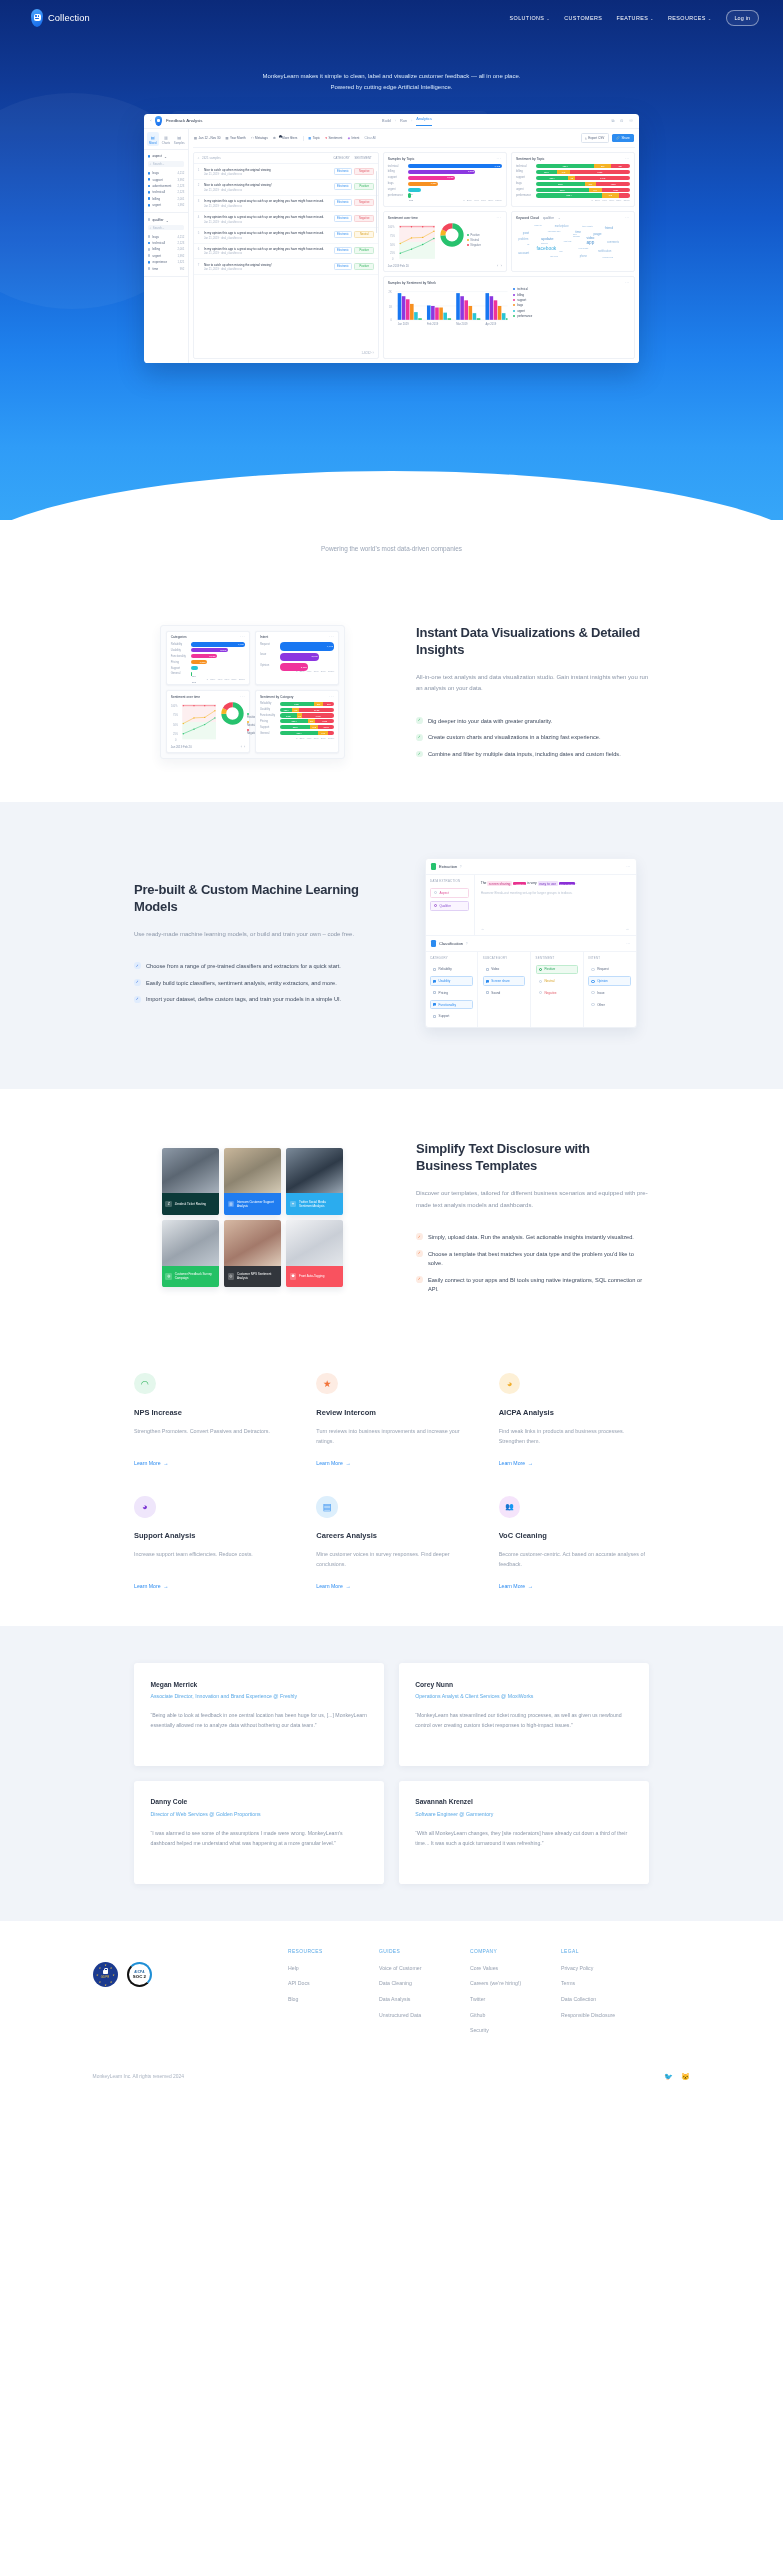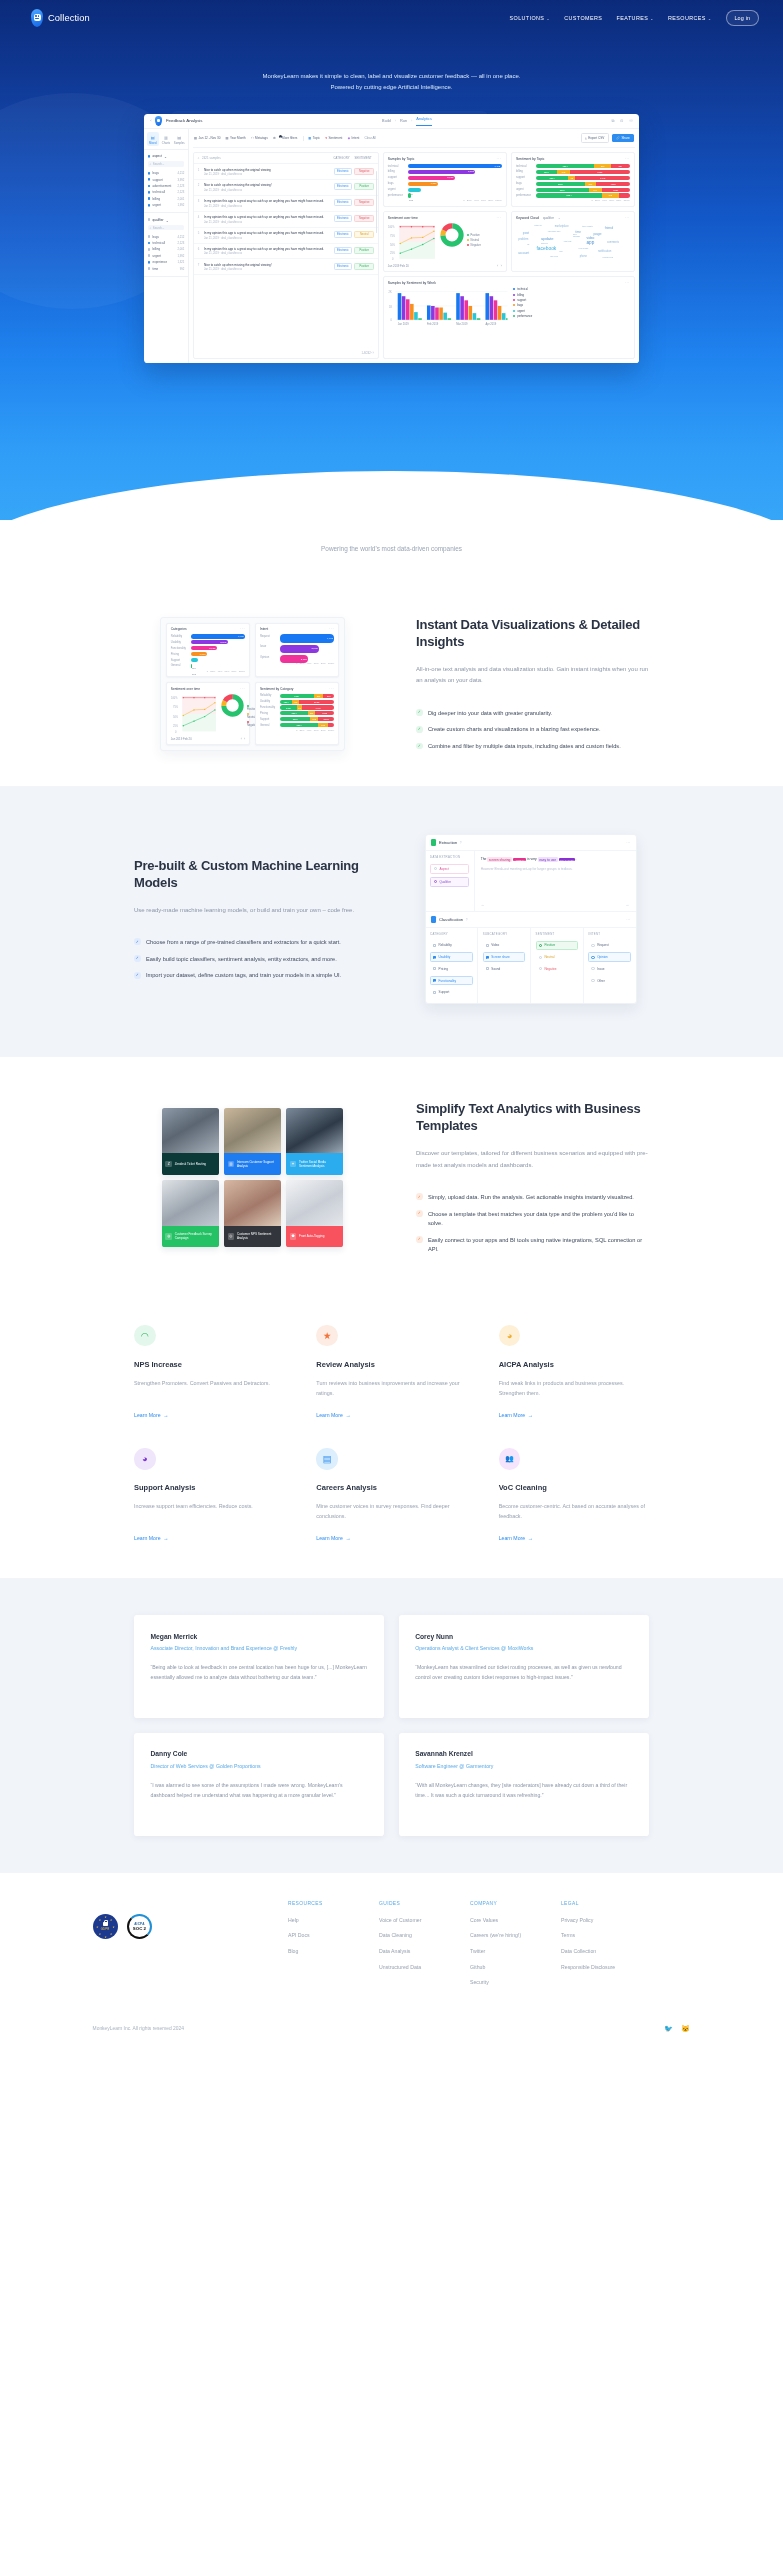--- a/index.html
+++ b/index.html
@@ -146,21 +146,21 @@
   .logo-gp{display:flex;align-items:center;gap:3.1px}
   .gp-hex{width:7.7px;height:8.8px;background:#aab3c2;clip-path:polygon(50% 0,100% 25%,100% 75%,50% 100%,0 75%,0 25%)}
   .gp-stack{display:flex;flex-direction:column;align-items:flex-start;line-height:1.25}
   .gp-a{font-size:5.7px;letter-spacing:0.1px;color:#9aa5b6}
   .gp-b{font-size:3.6px;letter-spacing:1.3px;color:#aab3c2}
   .moxi-o{width:11.3px;height:13.4px;border-radius:50%;border:2.6px solid #9aa5b6;margin-right:1px}
 
   
   .sec{padding:31px 0}
   .sec.gray{background:#f1f4f9}
-  .wrap{width:515px;margin:4px auto;display:flex;align-items:center;gap:45px}
+  .wrap{width:515px;margin:12px auto;display:flex;align-items:center;gap:45px}
   .col-txt{width:233px;flex:none}
   .col-img{flex:1;display:flex;justify-content:center}
   .h2{font-size:13px;line-height:1.28;color:#2b3445;font-weight:700;letter-spacing:-0.2px}
   .lead{font-size:6px;line-height:1.95;color:#8b96a8;margin-top:13.4px}
   .checks{margin-top:21.6px;display:flex;flex-direction:column;gap:7.7px}
   .ck{display:flex;gap:5.2px;align-items:flex-start}
   .ck-i{width:6.7px;height:6.7px;border-radius:50%;flex:none;display:flex;align-items:center;justify-content:center;font-size:3.6px;margin-top:0.5px}
   .ck-i.green{background:#e2f6ea;color:#36b361}
   .ck-i.blue{background:#e0ecfd;color:#2f6fe0}
   .ck-i.orange{background:#fdebe2;color:#f2743a}
@@ -1231,21 +1231,21 @@
           <div class="tcard">
               <div class="tphoto" style="background:linear-gradient(150deg,#f2f3f5,#c9ced6 55%,#e4e7eb)"></div>
               <div class="tfoot" style="background:#f9525f">
                 <span class="ti">⬟</span>
                 <span class="tl">Front Auto-Tagging</span>
               </div>
             </div>
         </div>
       </div>
       <div class="col-txt">
-        <h2 class="h2">Simplify Text Analytics with Business Templates</h2>
+        <h2 class="h2">Simplify Text Disclosure with Business Templates</h2>
         <p class="lead">Discover our templates, tailored for different business scenarios and equipped with pre-made text analysis models and dashboards.</p>
         <div class="checks">
           <div class="ck">
               <span class="ck-i orange">✓</span>
               <span class="ck-t">Simply, upload data. Run the analysis. Get actionable insights instantly visualized.</span>
             </div>
           <div class="ck">
               <span class="ck-i orange">✓</span>
               <span class="ck-t">Choose a template that best matches your data type and the problem you'd like to solve.</span>
             </div>
@@ -1268,21 +1268,21 @@
         <div class="acard-p">Strengthen Promoters. Convert Passives and Detractors.</div>
         <span class="acard-a">
             <span>Learn More</span>
             <span>→</span>
           </span>
       </div>
       <div class="acard">
         <div class="acard-ic" style="background:#fdece3;color:#f2743a">
             <span>★</span>
           </div>
-        <div class="acard-h">Review Analysis</div>
+        <div class="acard-h">Review Intercom</div>
         <div class="acard-p">Turn reviews into business improvements and increase your ratings.</div>
         <span class="acard-a">
             <span>Learn More</span>
             <span>→</span>
           </span>
       </div>
       <div class="acard">
         <div class="acard-ic" style="background:#fdf0d6;color:#f0ad2d">
             <span>◕</span>
           </div>

